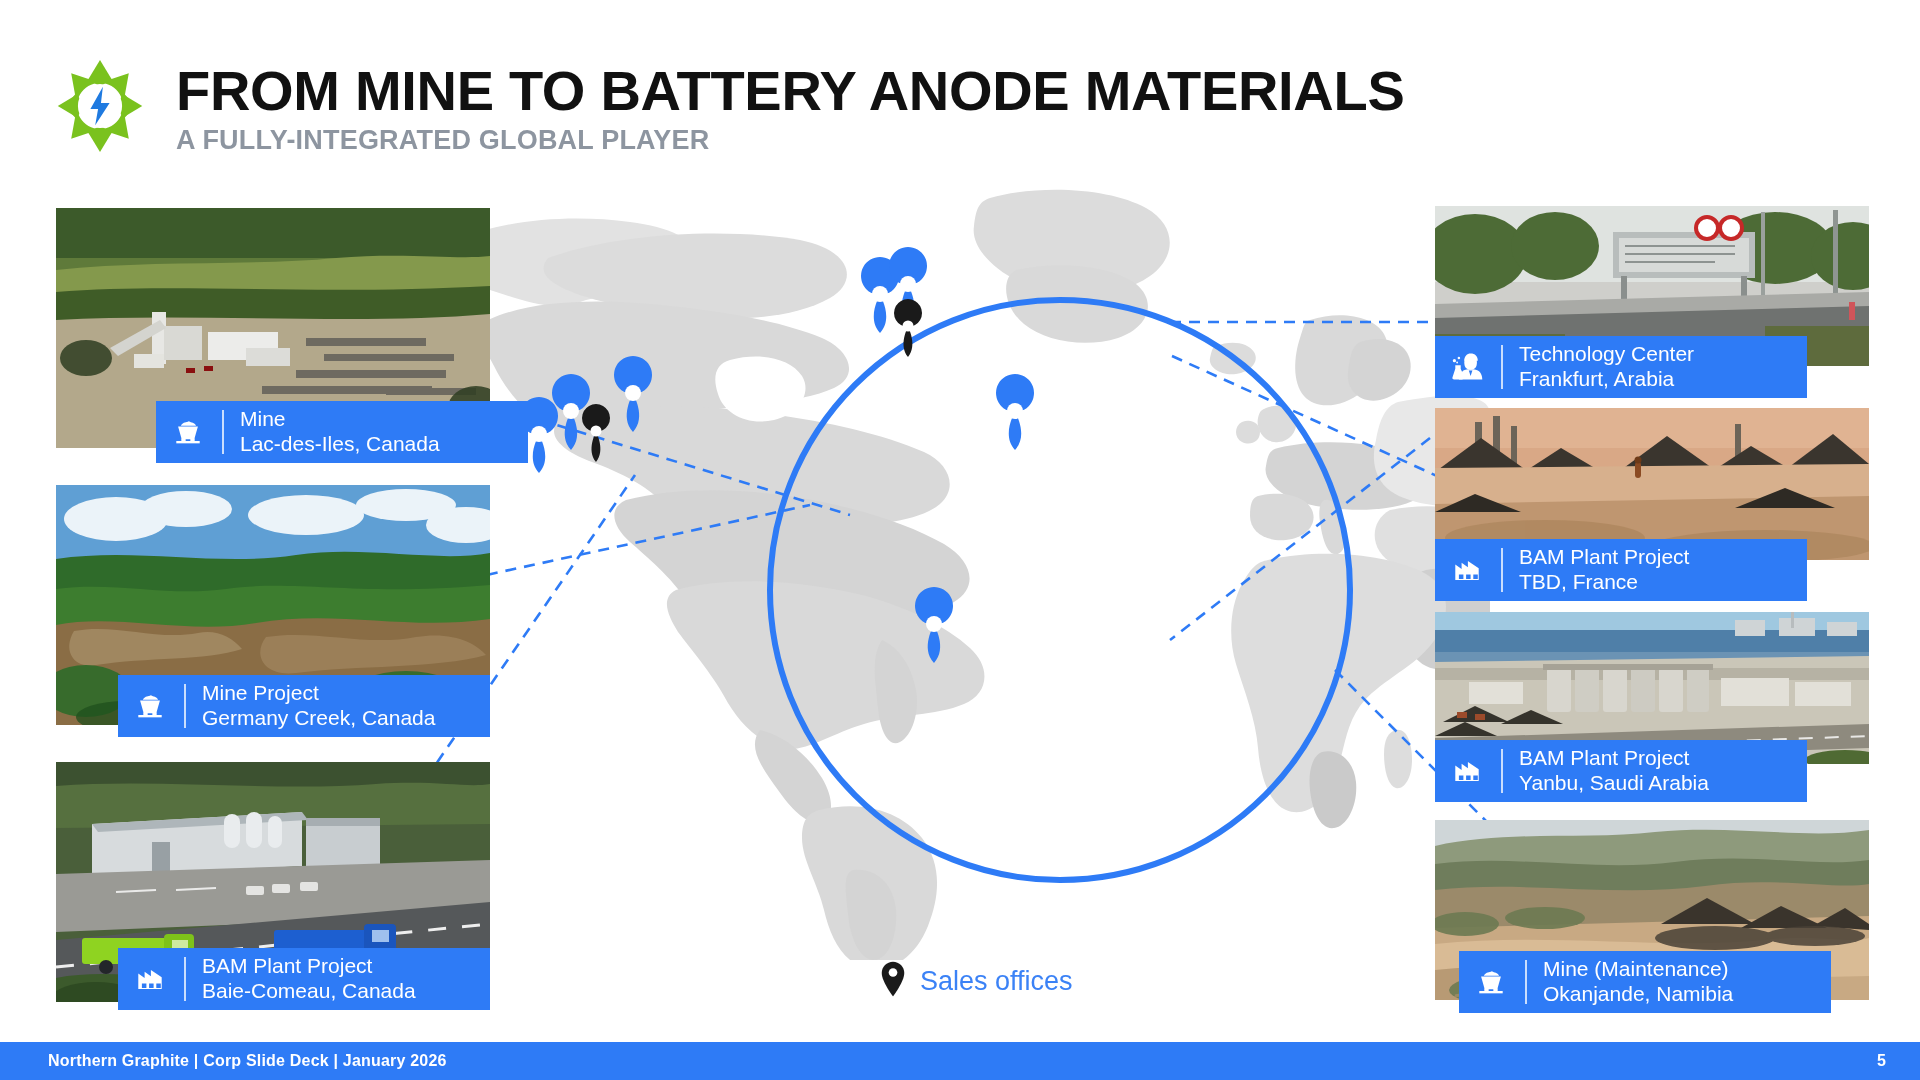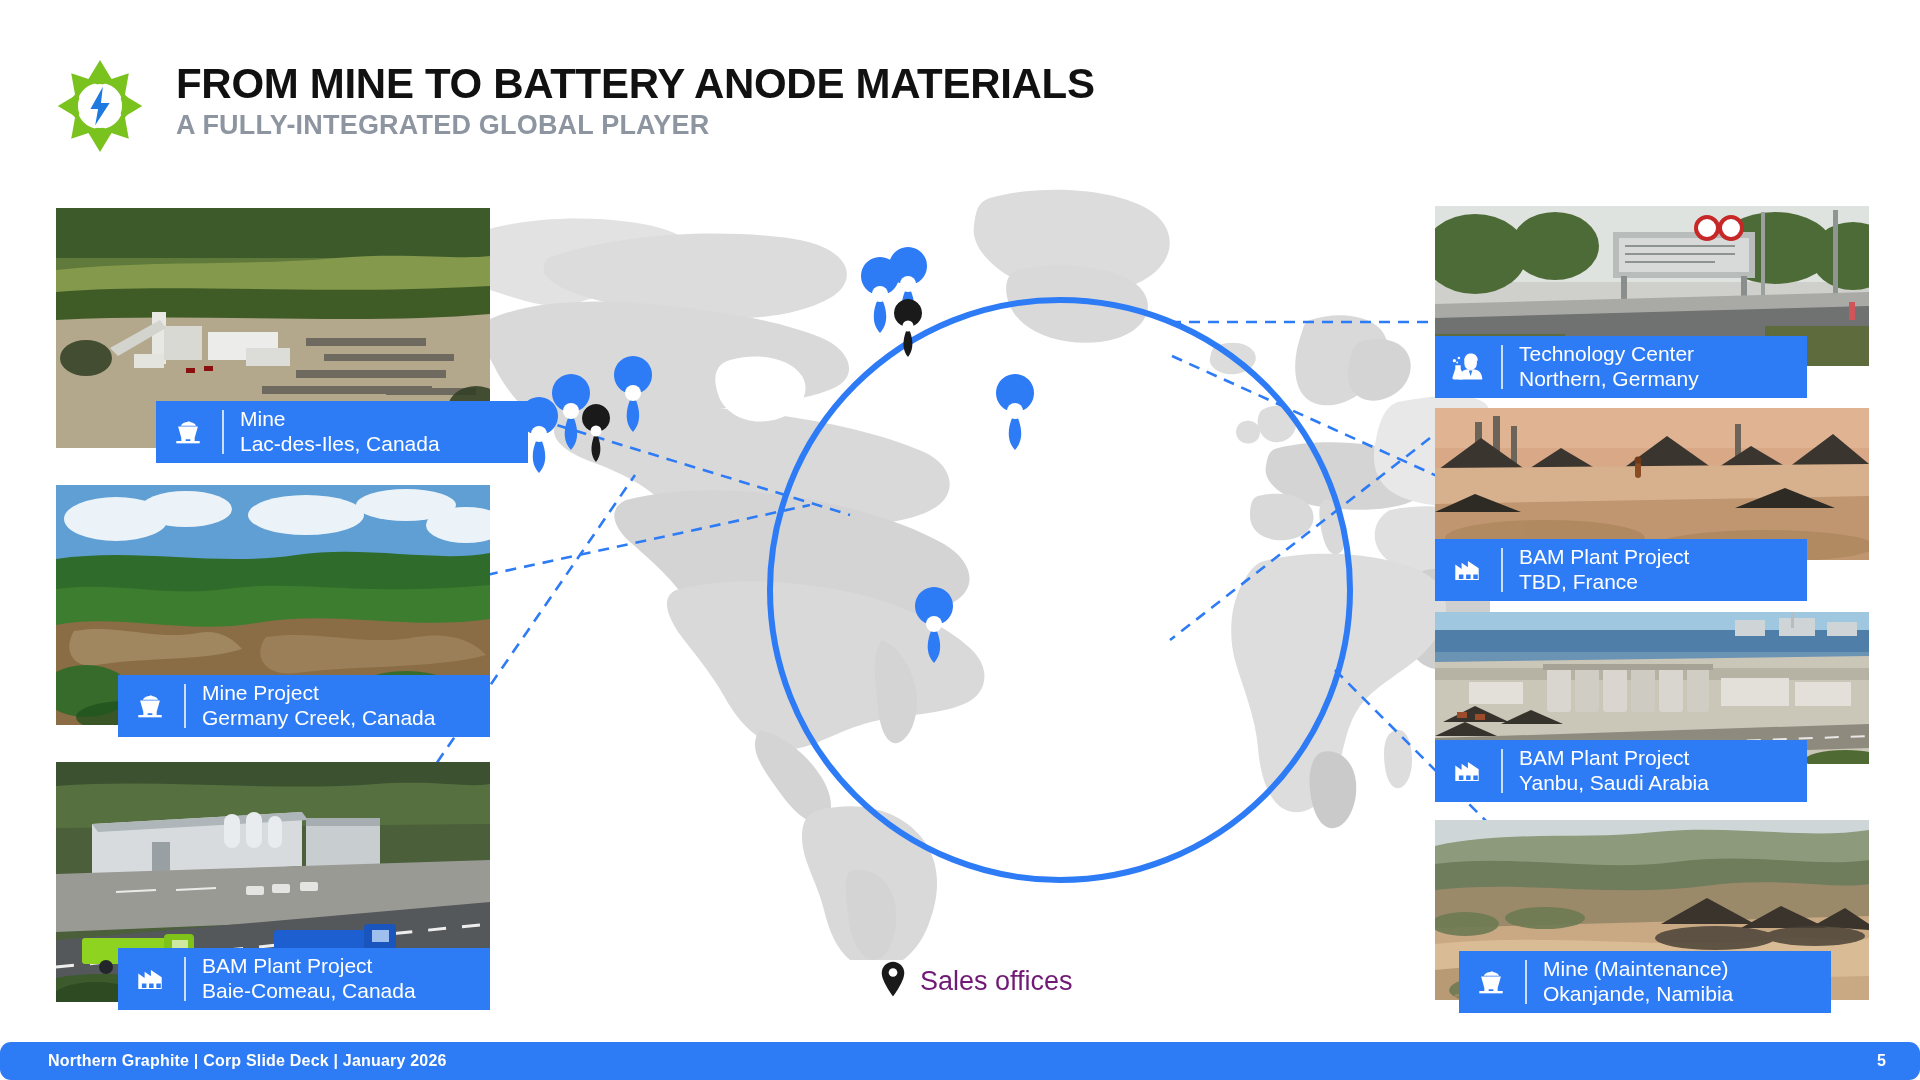--- a/index.html
+++ b/index.html
@@ -16,21 +16,21 @@
     background: #ffffff;
   }
 
   
   #logo {
     position: absolute; left: 52px; top: 58px;
     width: 96px; height: 96px;
   }
   #title-block { position: absolute; left: 176px; top: 62px; }
   #slide-title {
-    font-size: 42px; font-weight: bold; color: #111111;
+    font-size: 56px; font-weight: bold; color: #111111;
     letter-spacing: -0.3px; line-height: 1.05;
     white-space: nowrap;
   }
   #slide-subtitle {
     font-size: 27px; font-weight: bold; color: #8d95a0;
     letter-spacing: 0.2px; margin-top: 4px;
     white-space: nowrap;
   }
 
   
@@ -70,28 +70,28 @@
   }
   .info-label .txt { line-height: 1.18; }
   .info-label .l1 { font-size: 21px; }
   .info-label .l2 { font-size: 21px; }
 
   
   #legend {
     position: absolute; left: 880px; top: 960px;
     display: flex; align-items: center; gap: 14px;
   }
-  #legend .lg-txt { font-size: 27px; color: #701a75; }
+  #legend .lg-txt { font-size: 27px; color: #3b82f6; }
 
   
   #footer {
     position: absolute; left: 0; bottom: 0;
     width: 1920px; height: 38px;
     background: #2e7bf6;
-    display: flex; align-items: center; border-radius: 11px;
+    display: flex; align-items: center;
   }
   #footer-text {
     color: #ffffff; font-size: 16px; font-weight: bold;
     margin-left: 48px; letter-spacing: 0.2px;
   }
   #footer-page {
     color: #ffffff; font-size: 16px; font-weight: bold;
     position: absolute; right: 34px;
   }
 </style>
@@ -452,21 +452,21 @@
         <path d="M22 24 L24 30 L26 24 Z" fill="#2e7bf6"></path>
         <path d="M7 18 L13 18 L13 22 L17 31 C17 33 15 34 13 34 L7 34 C5 34 3 33 4 31 L7 22 Z" fill="#ffffff"></path>
         <circle cx="6" cy="13" r="1.8" fill="#ffffff"></circle>
         <circle cx="11" cy="10" r="1.4" fill="#ffffff"></circle>
         <circle cx="9" cy="15" r="1" fill="#ffffff"></circle>
       </svg>
     </span>
     <span class="divider"></span>
     <span class="txt">
       <span class="l1">Technology Center</span><br>
-      <span class="l2">Northern, Germany</span>
+      <span class="l2">Frankfurt, Arabia</span>
     </span>
   </div>
 
   <div class="photo" style="left:1435px; top:408px; width:434px; height:152px;">
     <svg class="ph-canvas" viewBox="0 0 434 152" preserveAspectRatio="none" aria-hidden="true">
       <rect width="434" height="152" fill="#c9a282"></rect>
       <rect width="434" height="60" fill="#e0b392"></rect>
       <rect y="40" width="434" height="30" fill="#d9a886"></rect>
       <g fill="#6c6458">
         <rect x="40" y="14" width="7" height="46"></rect>

